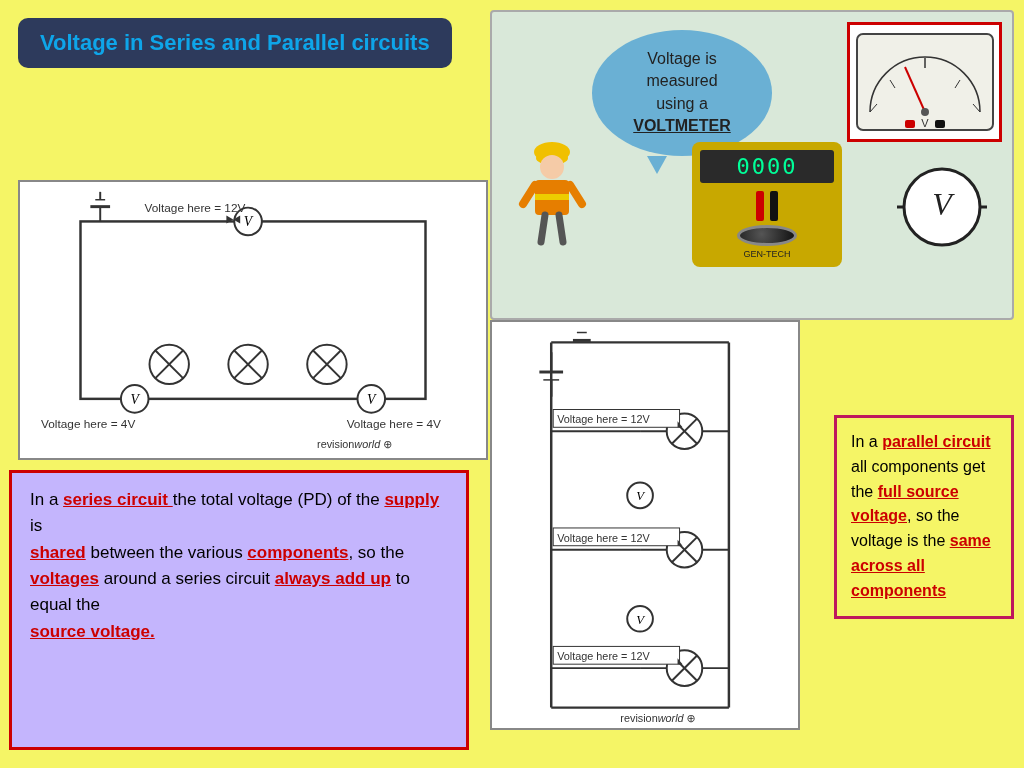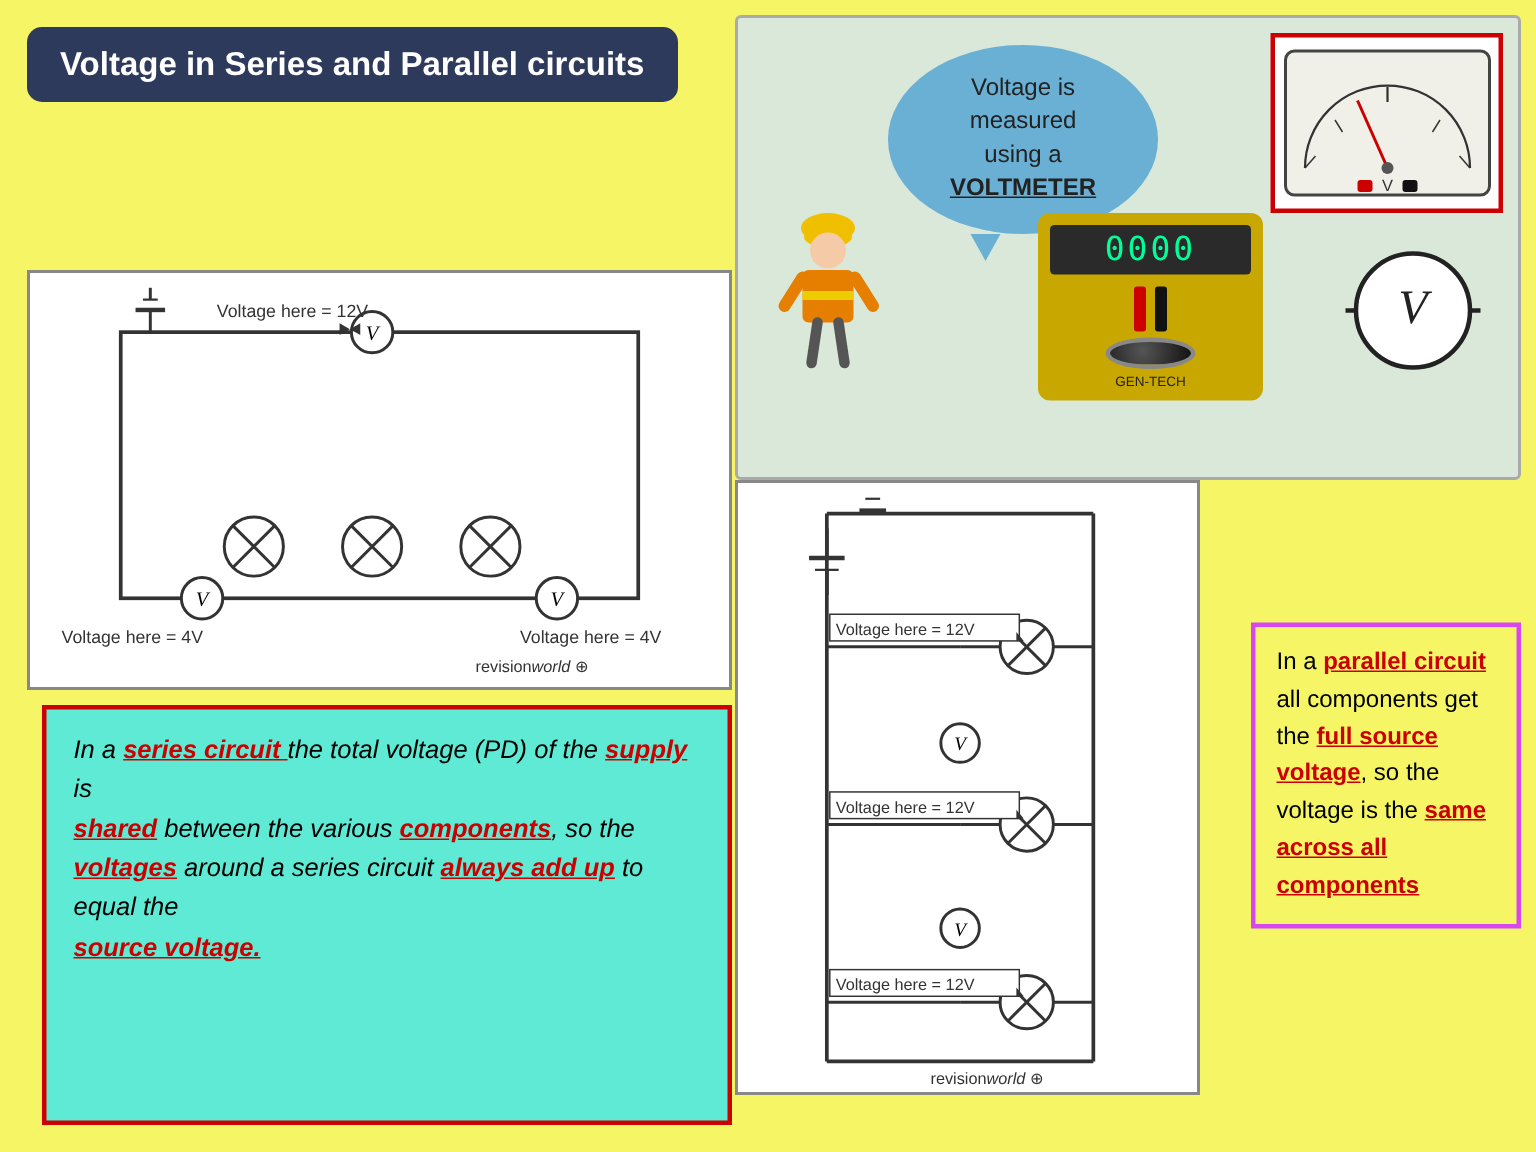--- a/index.html
+++ b/index.html
@@ -13,21 +13,21 @@
     }
 
     
     .title-box {
       position: absolute;
       top: 18px;
       left: 18px;
       background-color: #2d3a5c;
       border-radius: 10px;
       padding: 12px 22px;
-      color: #ffffff;
+      color: #0ea5e9;
       font-size: 22px;
       font-weight: bold;
     }
 
     
     .top-right {
       position: absolute;
       top: 10px;
       left: 490px;
       right: 10px;
@@ -159,38 +159,37 @@
       width: 310px;
       height: 410px;
       background: white;
       border: 2px solid #888;
     }
 
     
     .series-text-box {
       position: absolute;
       top: 470px;
-      left: 28px;
+      left: 9px;
       width: 460px;
       height: 280px;
       border: 3px solid #c00;
-      background: #5eead4;
+      background: #c4b5fd;
       padding: 14px 18px;
       font-size: 17px;
       line-height: 1.55;
-      font-style: italic;
     }
 
     
     .parallel-text-box {
       position: absolute;
       top: 415px;
       right: 10px;
       width: 180px;
-      border: 3px solid #d946ef;
+      border: 3px solid #be185d;
       background: #f5f566;
       padding: 12px 14px;
       font-size: 16px;
       line-height: 1.55;
     }
 
     .red { color: #cc0000; }
     .underline { text-decoration: underline; }
     .bold { font-weight: bold; }
 

